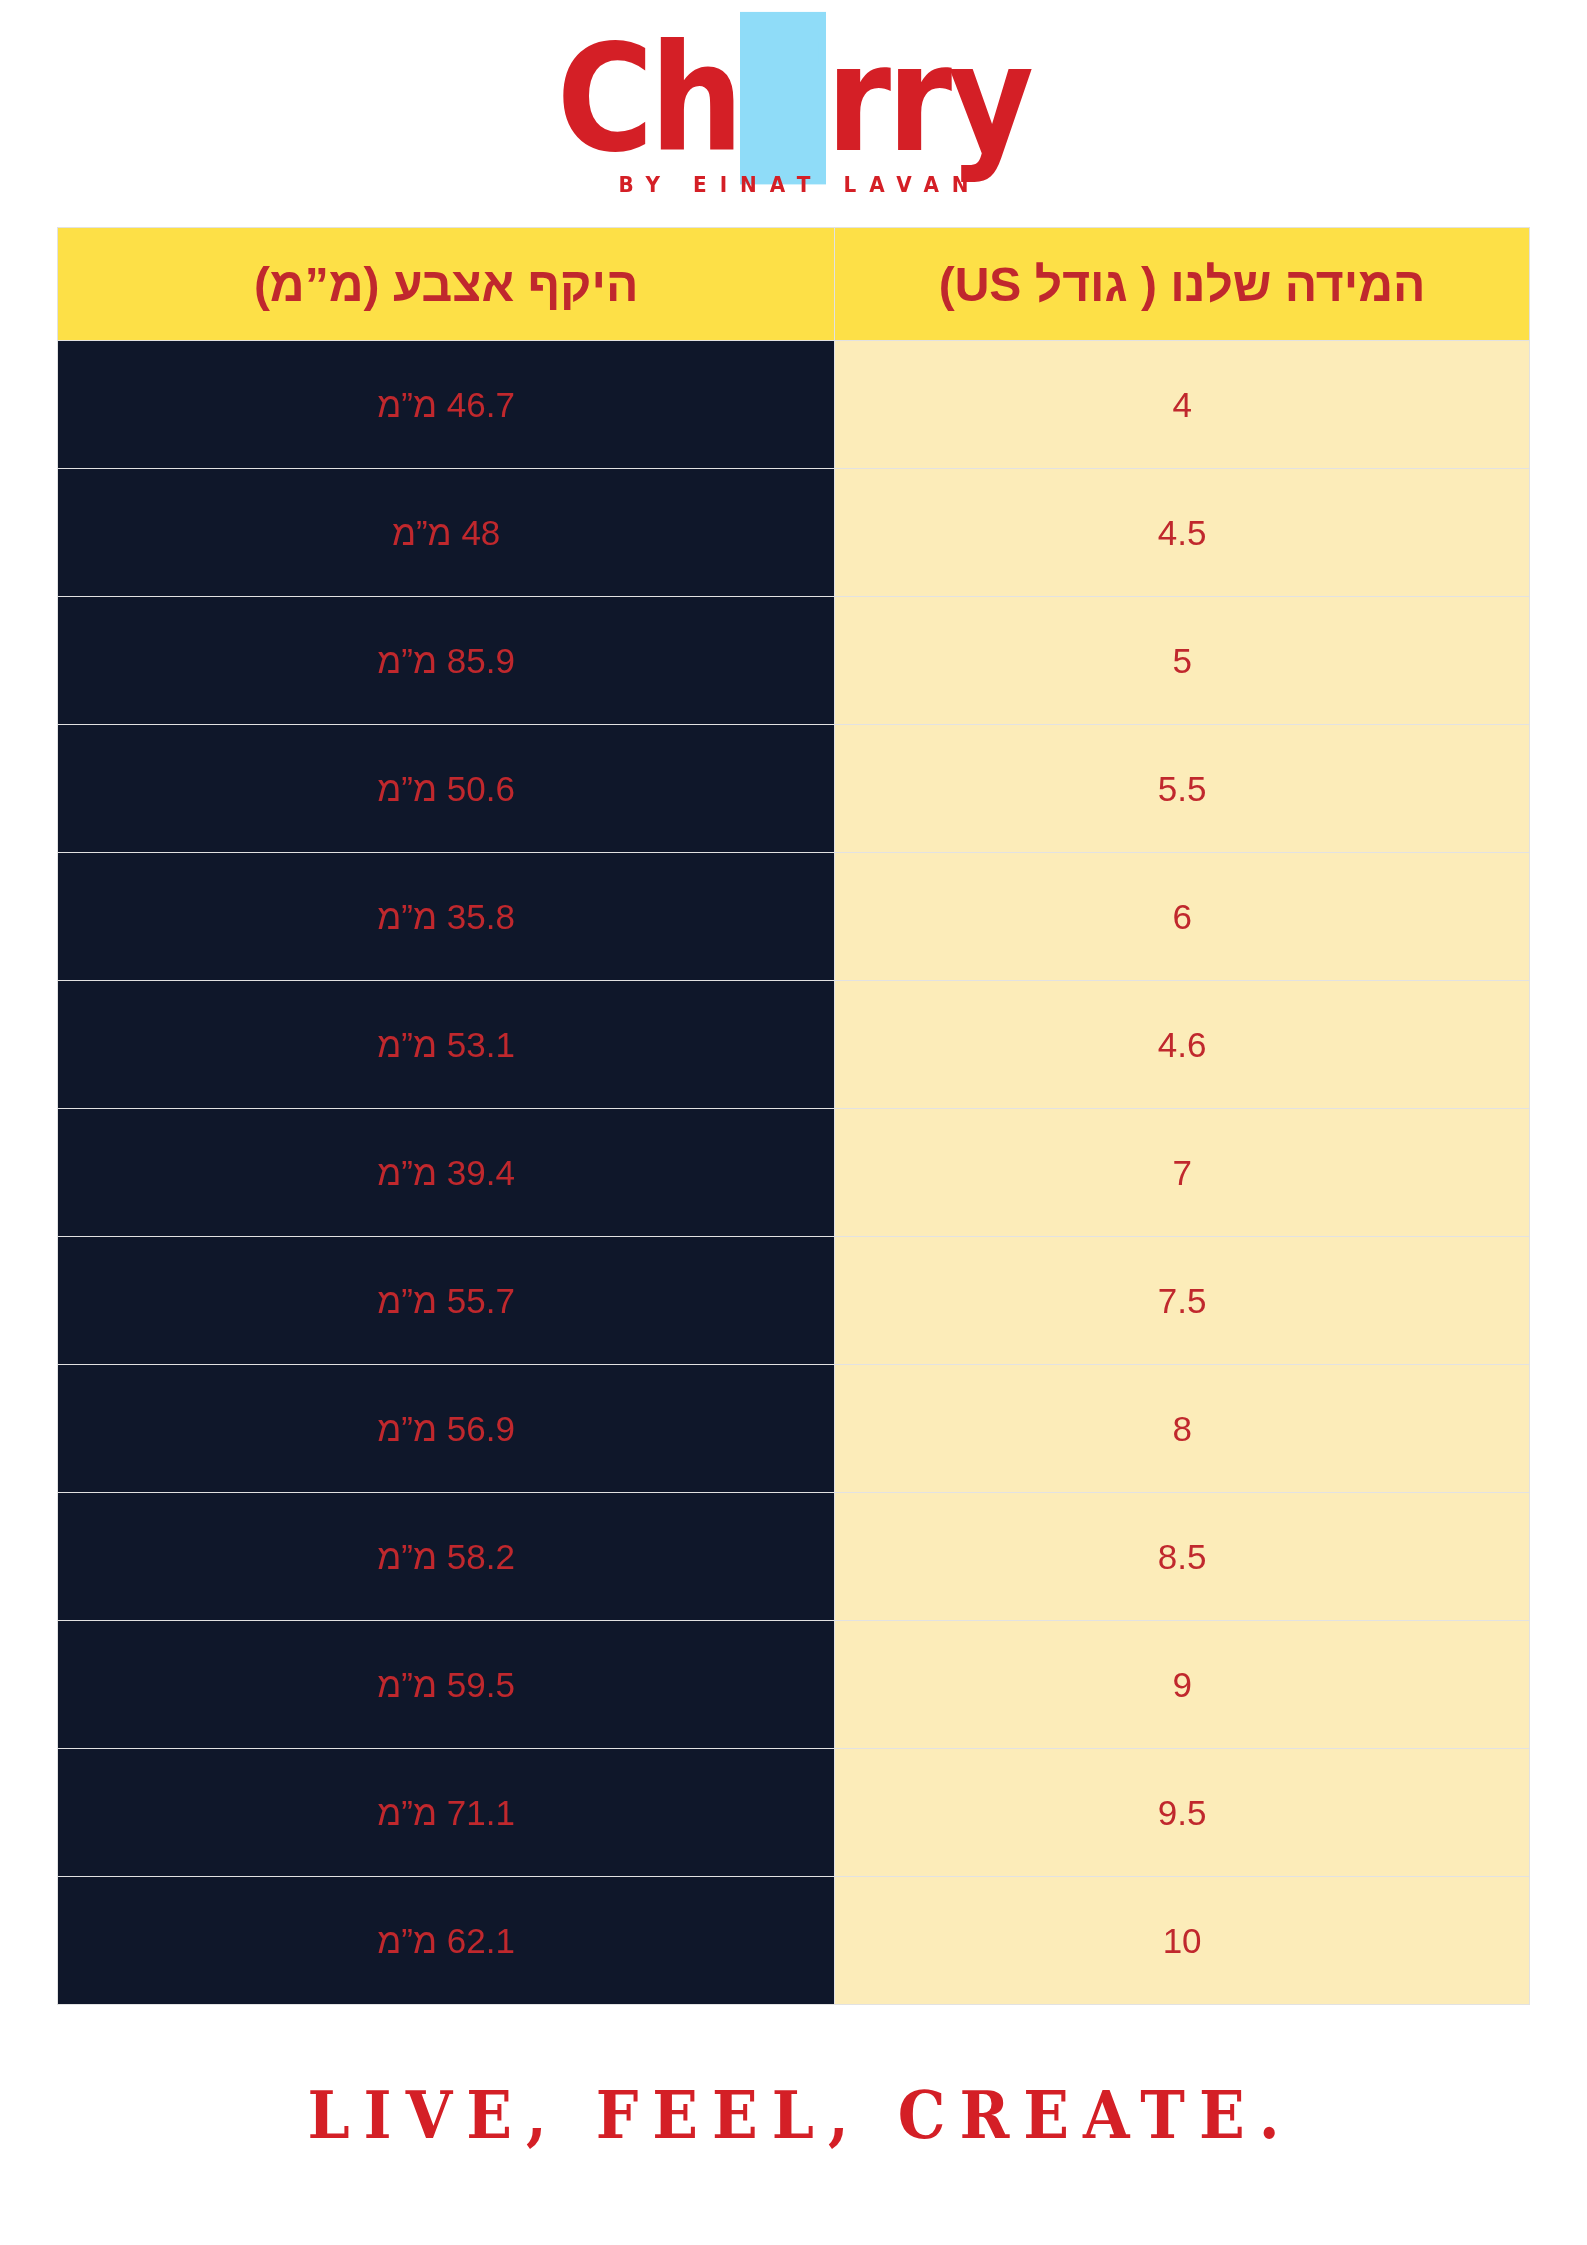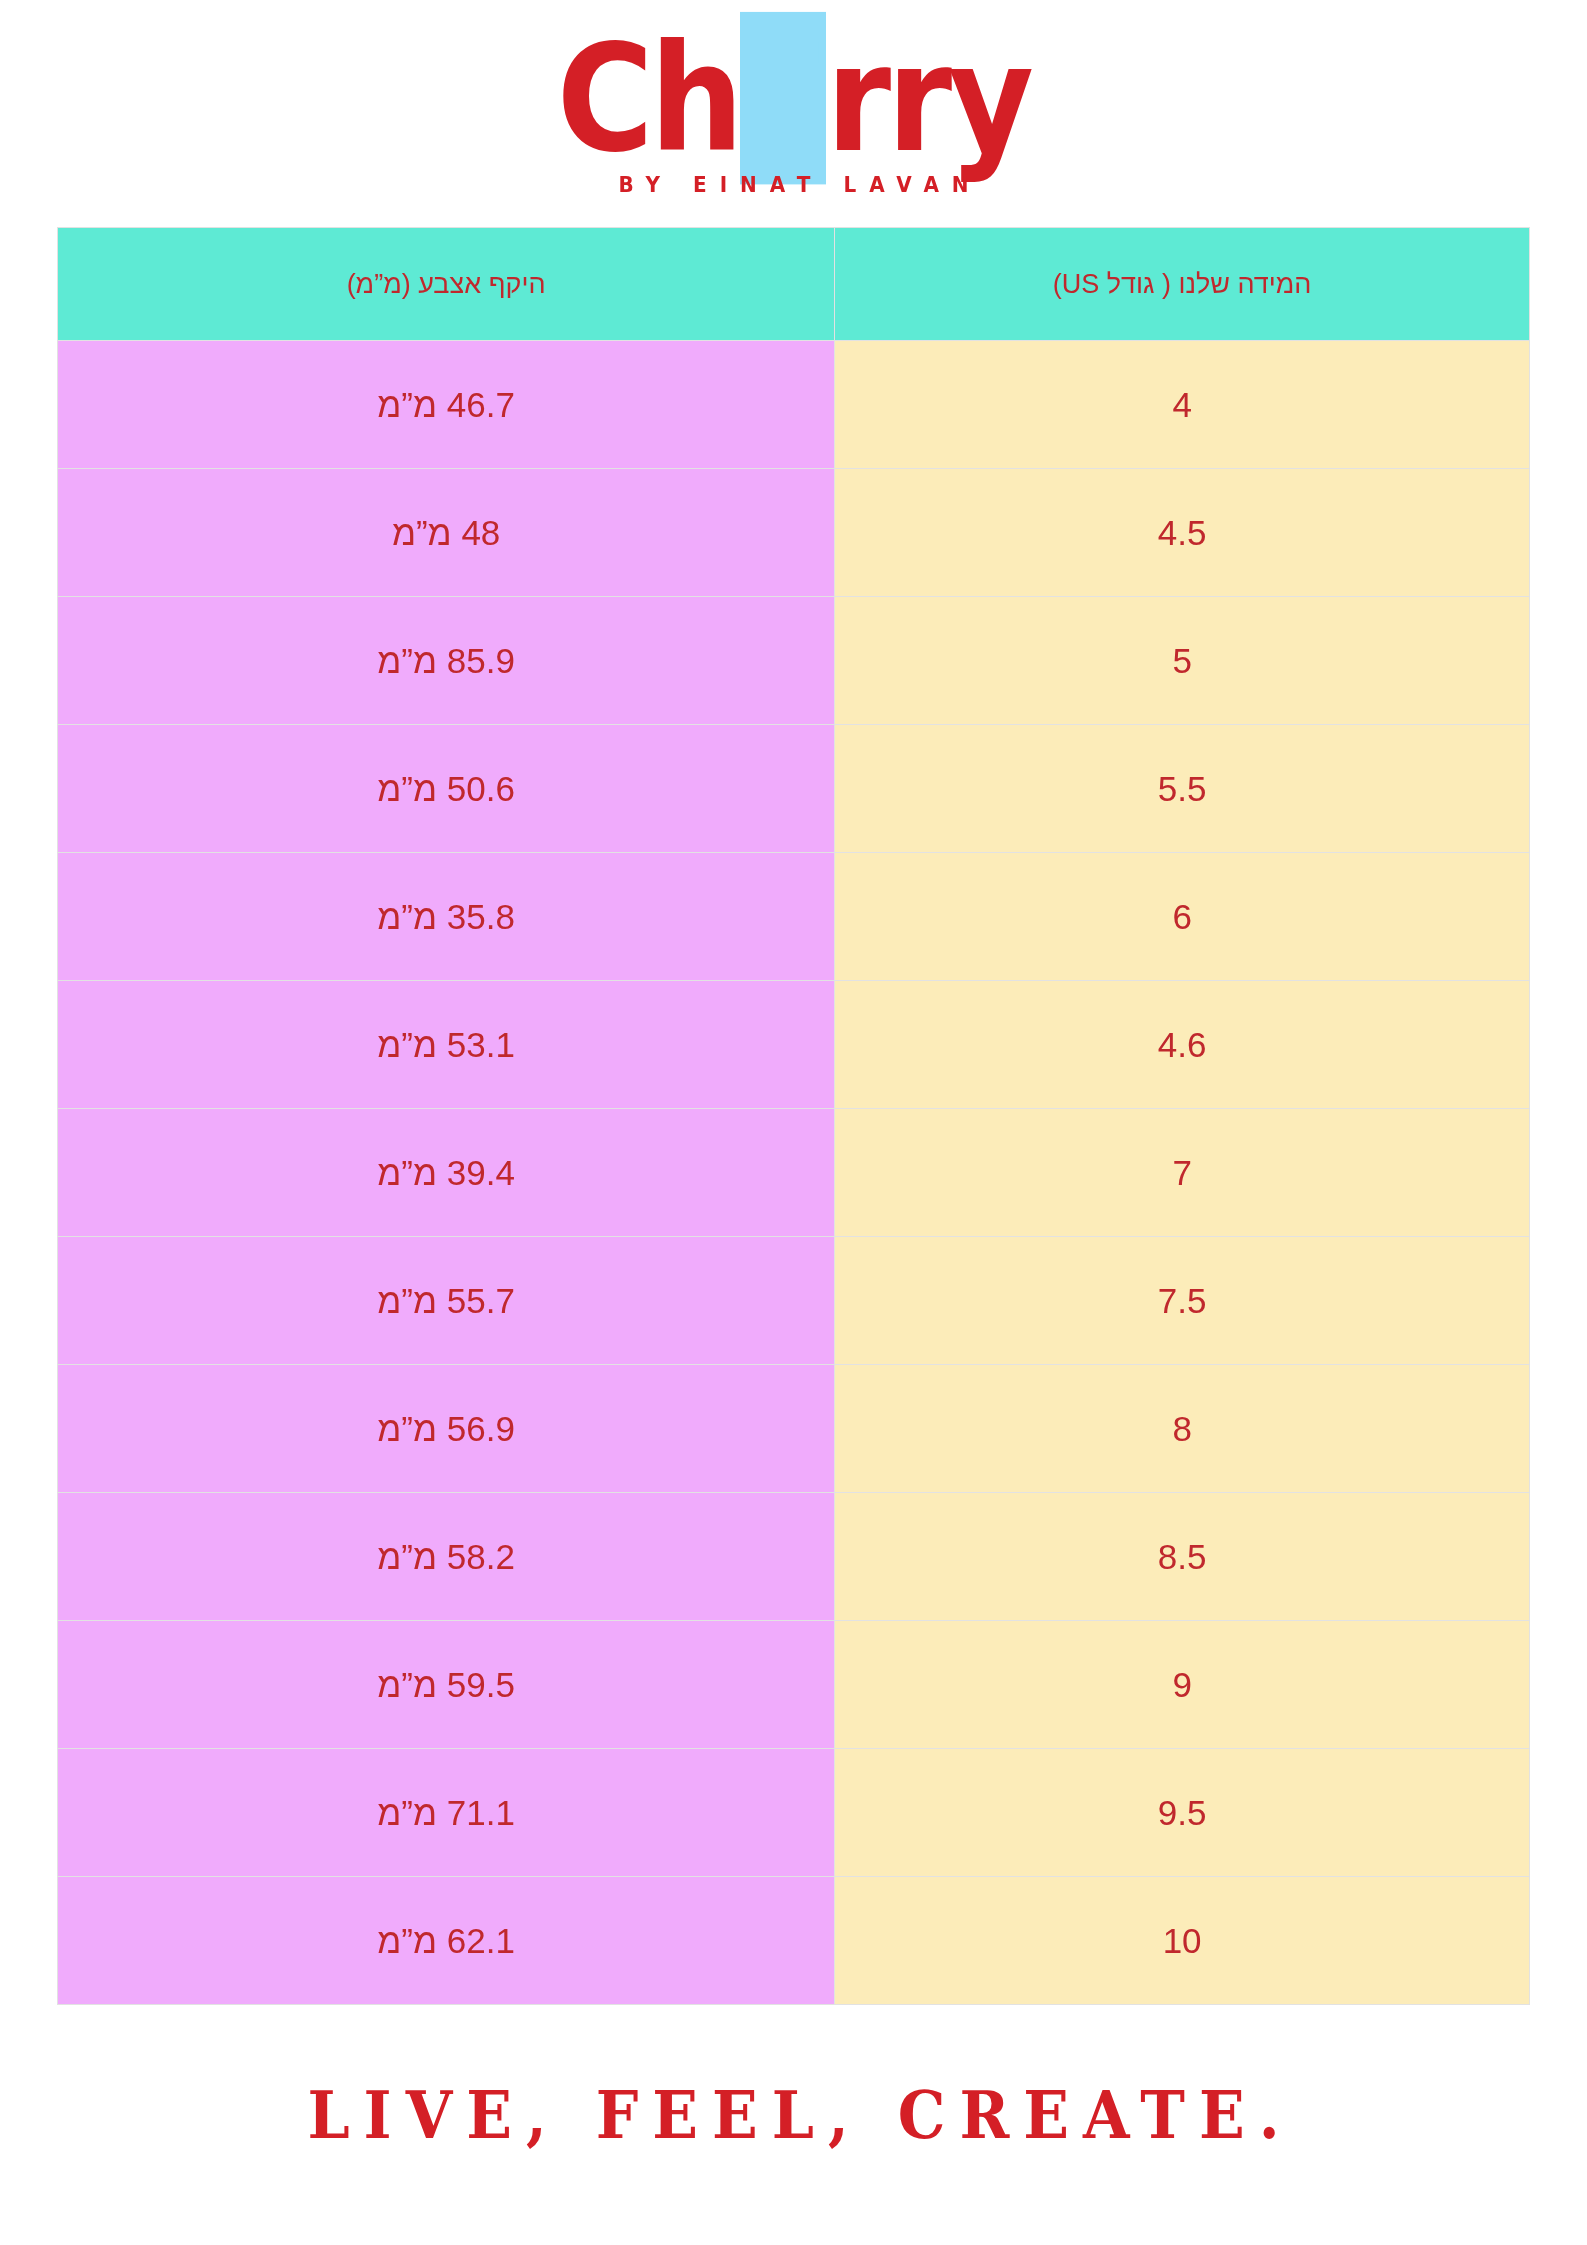--- a/index.html
+++ b/index.html
@@ -72,39 +72,39 @@
     border: 1px solid #e2e2e2;
     text-align: center;
     vertical-align: middle;
     color: #c0282d;
     padding: 0;
   }
   table.size-table col.col-size { width: 47.2%; }
   table.size-table col.col-circ { width: 52.8%; }
 
   thead th {
-    background: #5eead4;
+    background: #fde047;
     height: 112px;
-    font-size: 27px;
-    font-weight: normal;
+    font-size: 48px;
+    font-weight: bold;
     padding: 0 34px;
   }
   thead th.th-size { }
   thead th.th-circ { }
 
   tbody td {
     height: 127px;
     font-size: 35px;
     font-weight: normal;
   }
   tbody td.cell-size {
     background: #fcecb9;
   }
   tbody td.cell-circ {
-    background: #f0abfc;
+    background: #0f172a;
   }
 
   
   .footer-slogan {
     position: absolute;
     left: 0;
     right: 0;
     top: 2080px;
     text-align: center;
     color: #d41f26;

